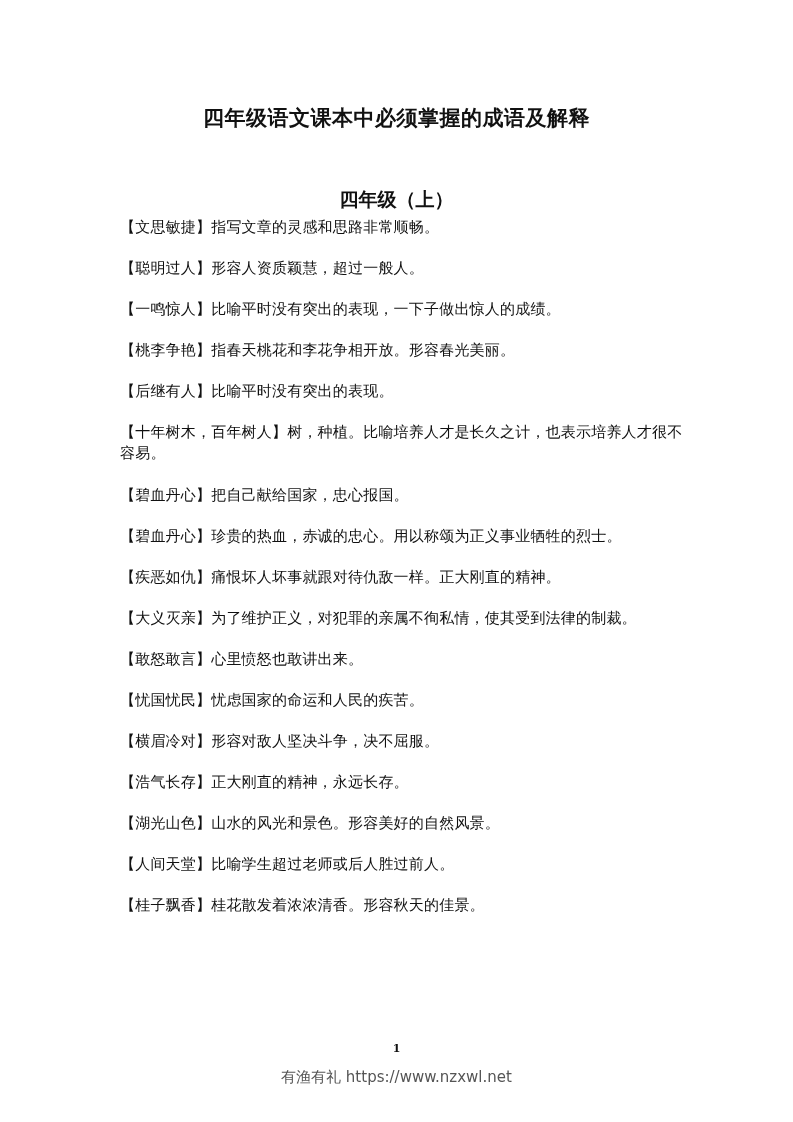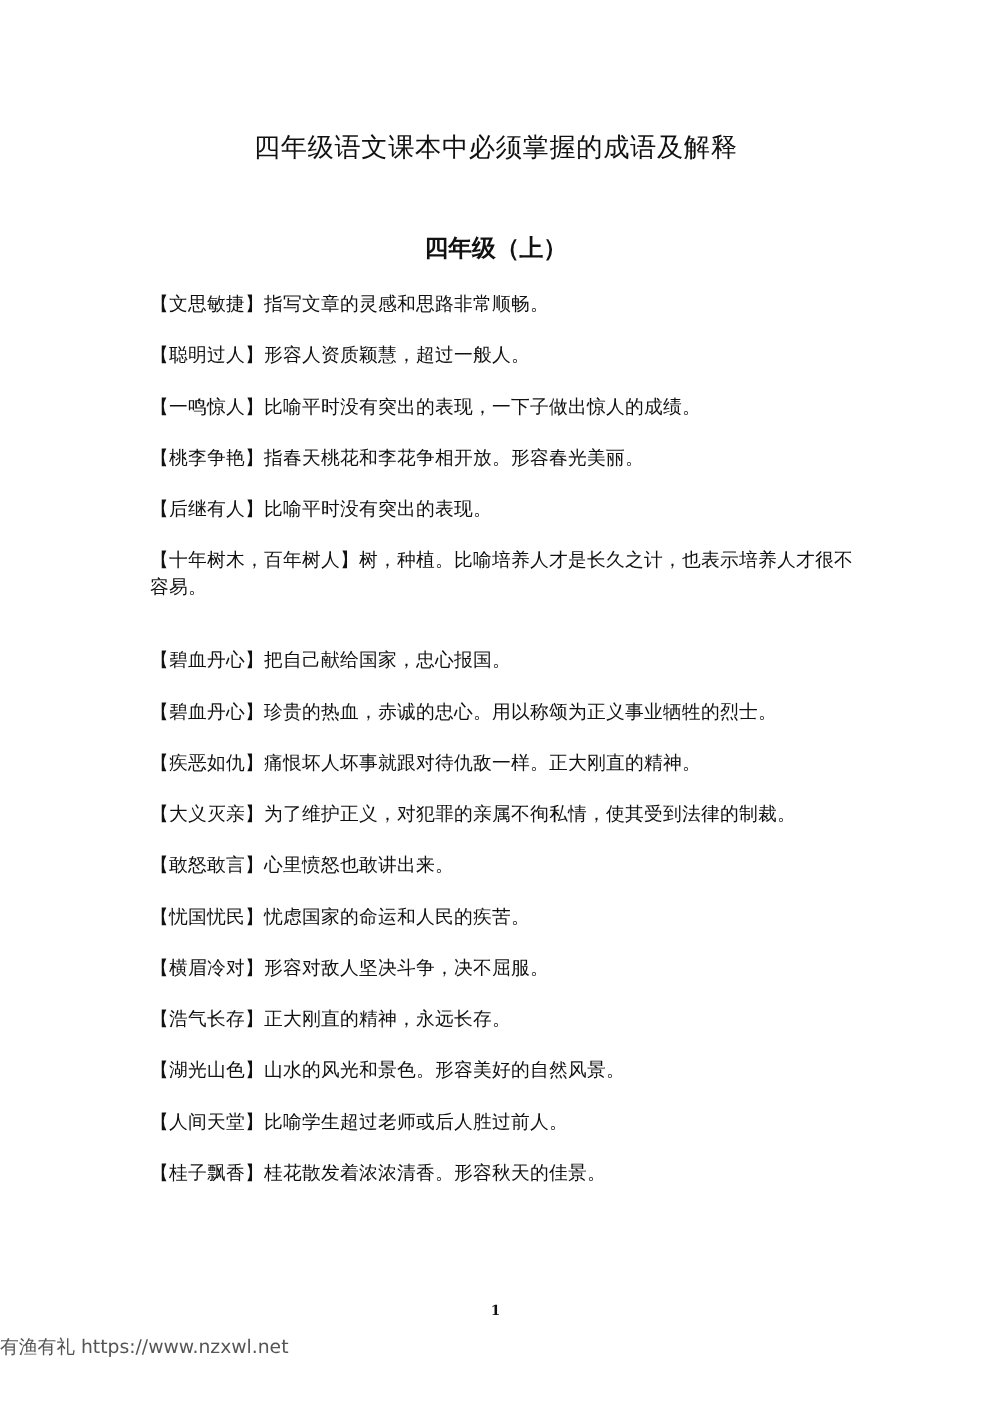--- a/index.html
+++ b/index.html
@@ -21,71 +21,71 @@
       width: 793px;
       height: 1122px;
     }
     .doc-title {
       position: absolute;
       top: 104px;
       left: 0;
       width: 793px;
       text-align: center;
       font-size: 21px;
-      font-weight: normal;
+      font-weight: bold;
       letter-spacing: 0.5px;
       line-height: 28px;
     }
     .doc-subtitle {
       position: absolute;
       top: 186px;
       left: 0;
       width: 793px;
       text-align: center;
       font-size: 19px;
       font-weight: bold;
       line-height: 26px;
     }
     .entries {
       position: absolute;
-      top: 233px;
+      top: 217px;
       left: 120px;
       width: 565px;
       margin: 0;
       padding: 0;
       list-style: none;
     }
     .entry {
       font-size: 15px;
       line-height: 21px;
       margin: 0 0 20px 0;
       letter-spacing: 0.2px;
     }
     .entry.two-line {
-      margin-bottom: 38px;
+      margin-bottom: 21px;
     }
     .idiom {
       white-space: nowrap;
     }
     .page-number {
       position: absolute;
       top: 1042px;
       left: 0;
       width: 793px;
       text-align: center;
       font-size: 11px;
       font-weight: bold;
       font-family: "DejaVu Serif", serif;
     }
     .watermark {
       position: absolute;
       top: 1068px;
       left: 0;
       width: 793px;
-      text-align: left;
+      text-align: center;
       font-family: "DejaVu Sans", sans-serif;
       font-size: 15px;
       color: #555555;
     }
   </style>
 </head>
 <body>
 
 <div class="page">
   <h1 class="doc-title" style="margin:0;">四年级语文课本中必须掌握的成语及解释</h1>

